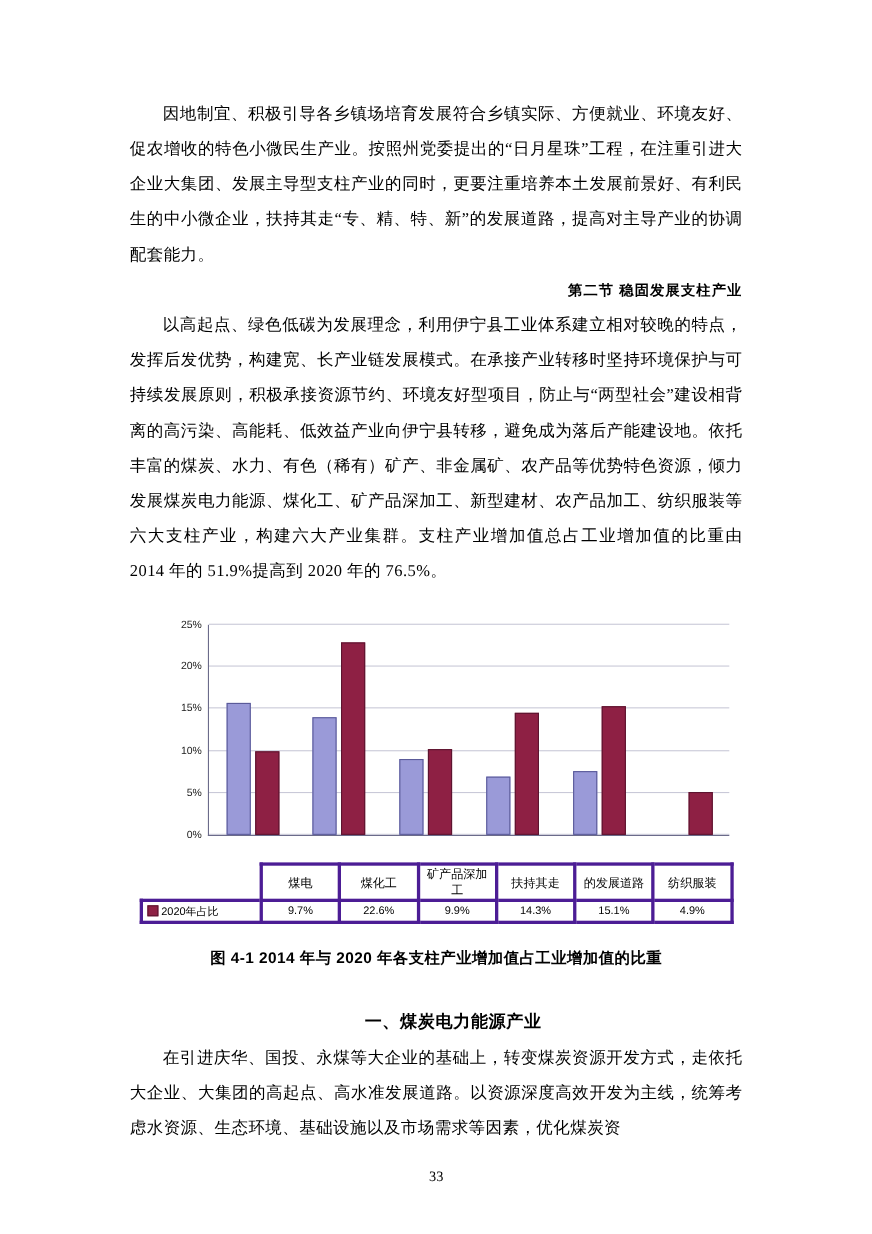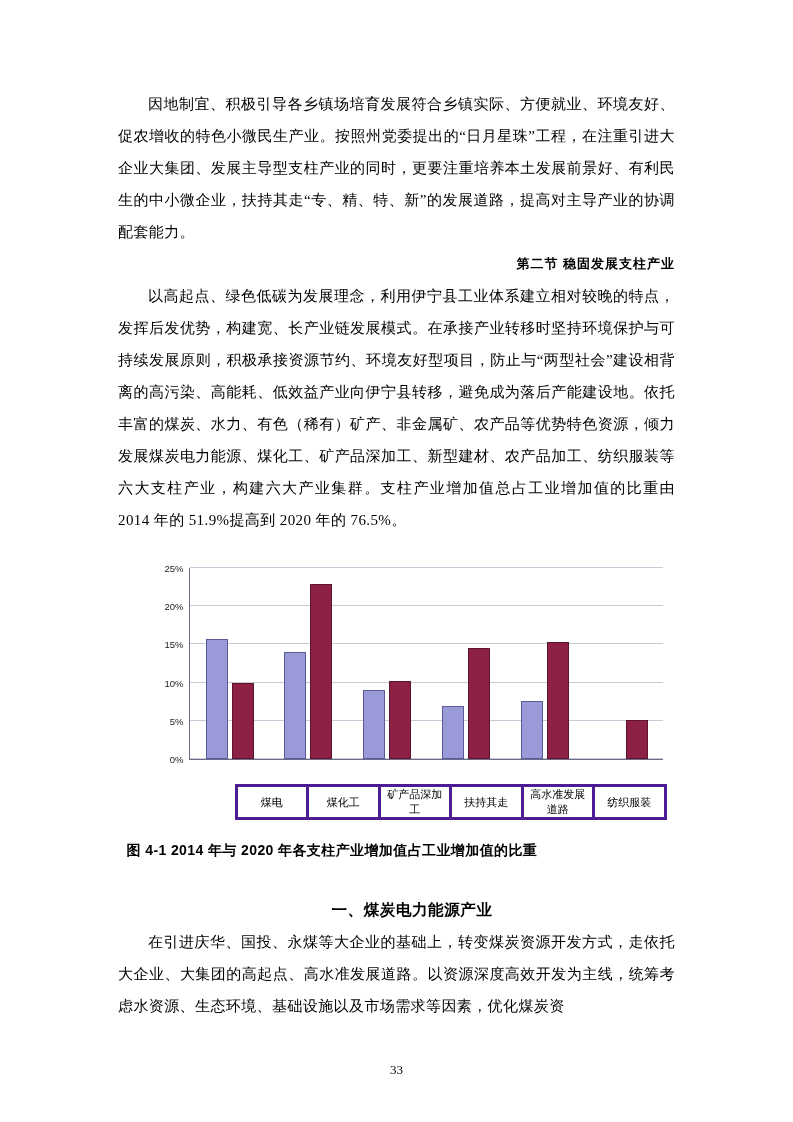--- a/index.html
+++ b/index.html
@@ -149,21 +149,21 @@
     margin-right: 3px;
     vertical-align: -1px;
   }
   .sw1 { background: #9a9ad8; border: 1px solid #5a5a99; }
   .sw2 { background: #8e2044; border: 1px solid #5d1430; }
 
   .fig-caption {
     font-family: "Liberation Sans", sans-serif;
     font-weight: bold;
     font-size: 14px;
-    text-align: left;
+    text-align: center;
     margin-top: 22px;
     letter-spacing: 0.4px;
   }
   .page-number {
     position: absolute;
     left: 0;
     right: 0;
     bottom: 44px;
     text-align: center;
     font-family: "Liberation Serif", serif;
@@ -230,22 +230,31 @@
         </div>
     </div>
     <table class="data-table">
       <tbody id="chart-table-body">
           <tr>
             <td class="blank" style="width: 104px;"></td>
             <td class="cat-head">煤电</td>
             <td class="cat-head">煤化工</td>
             <td class="cat-head">矿产品深加工</td>
             <td class="cat-head">扶持其走</td>
-            <td class="cat-head">高水准发展道路</td>
+            <td class="cat-head">的发展道路</td>
             <td class="cat-head">纺织服装</td>
+          </tr>
+          <tr>
+            <td class="rowlabel"><span class="swatch sw2"></span>2020年占比</td>
+            <td>9.7%</td>
+            <td>22.6%</td>
+            <td>9.9%</td>
+            <td>14.3%</td>
+            <td>15.1%</td>
+            <td>4.9%</td>
           </tr>
         </tbody>
     </table>
     <div class="fig-caption">图 4-1  2014 年与 2020 年各支柱产业增加值占工业增加值的比重</div>
   </div>
 
   <div class="spacer-lg"></div>
 
   <h3 class="sub-title">一、煤炭电力能源产业</h3>
 

